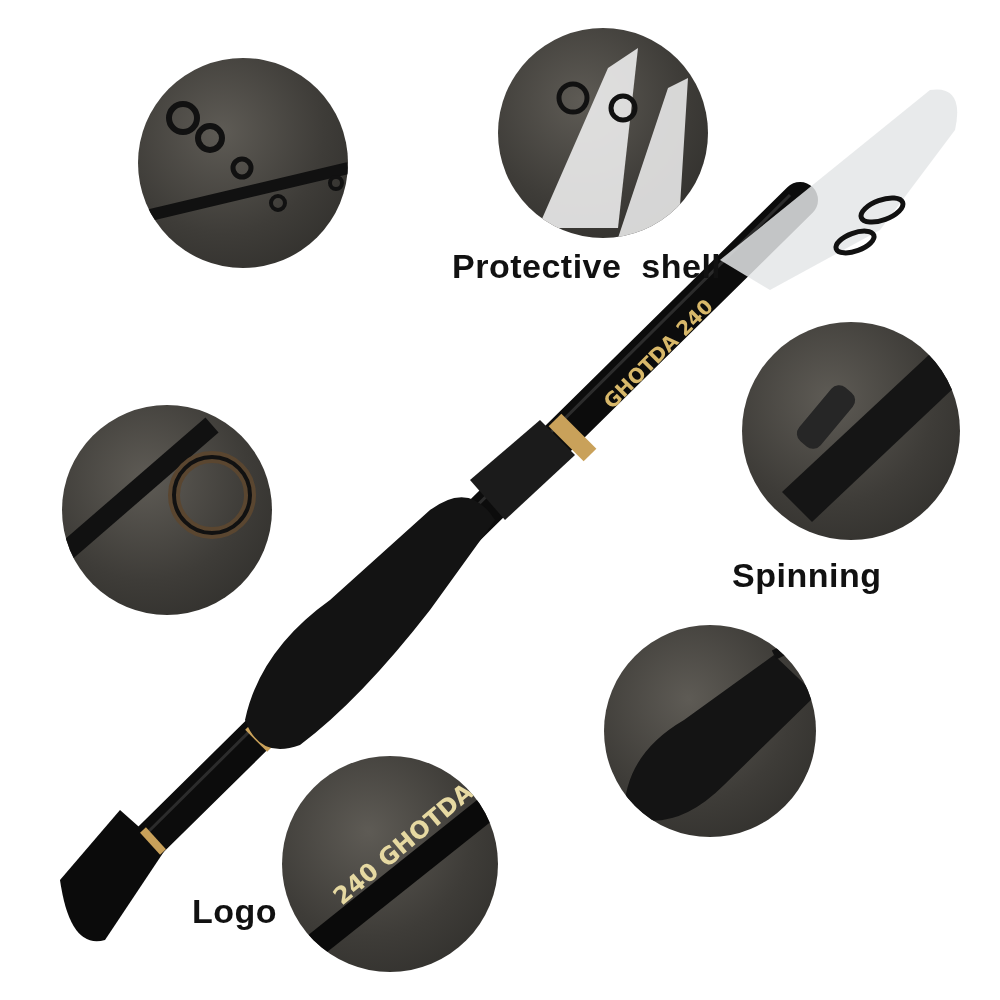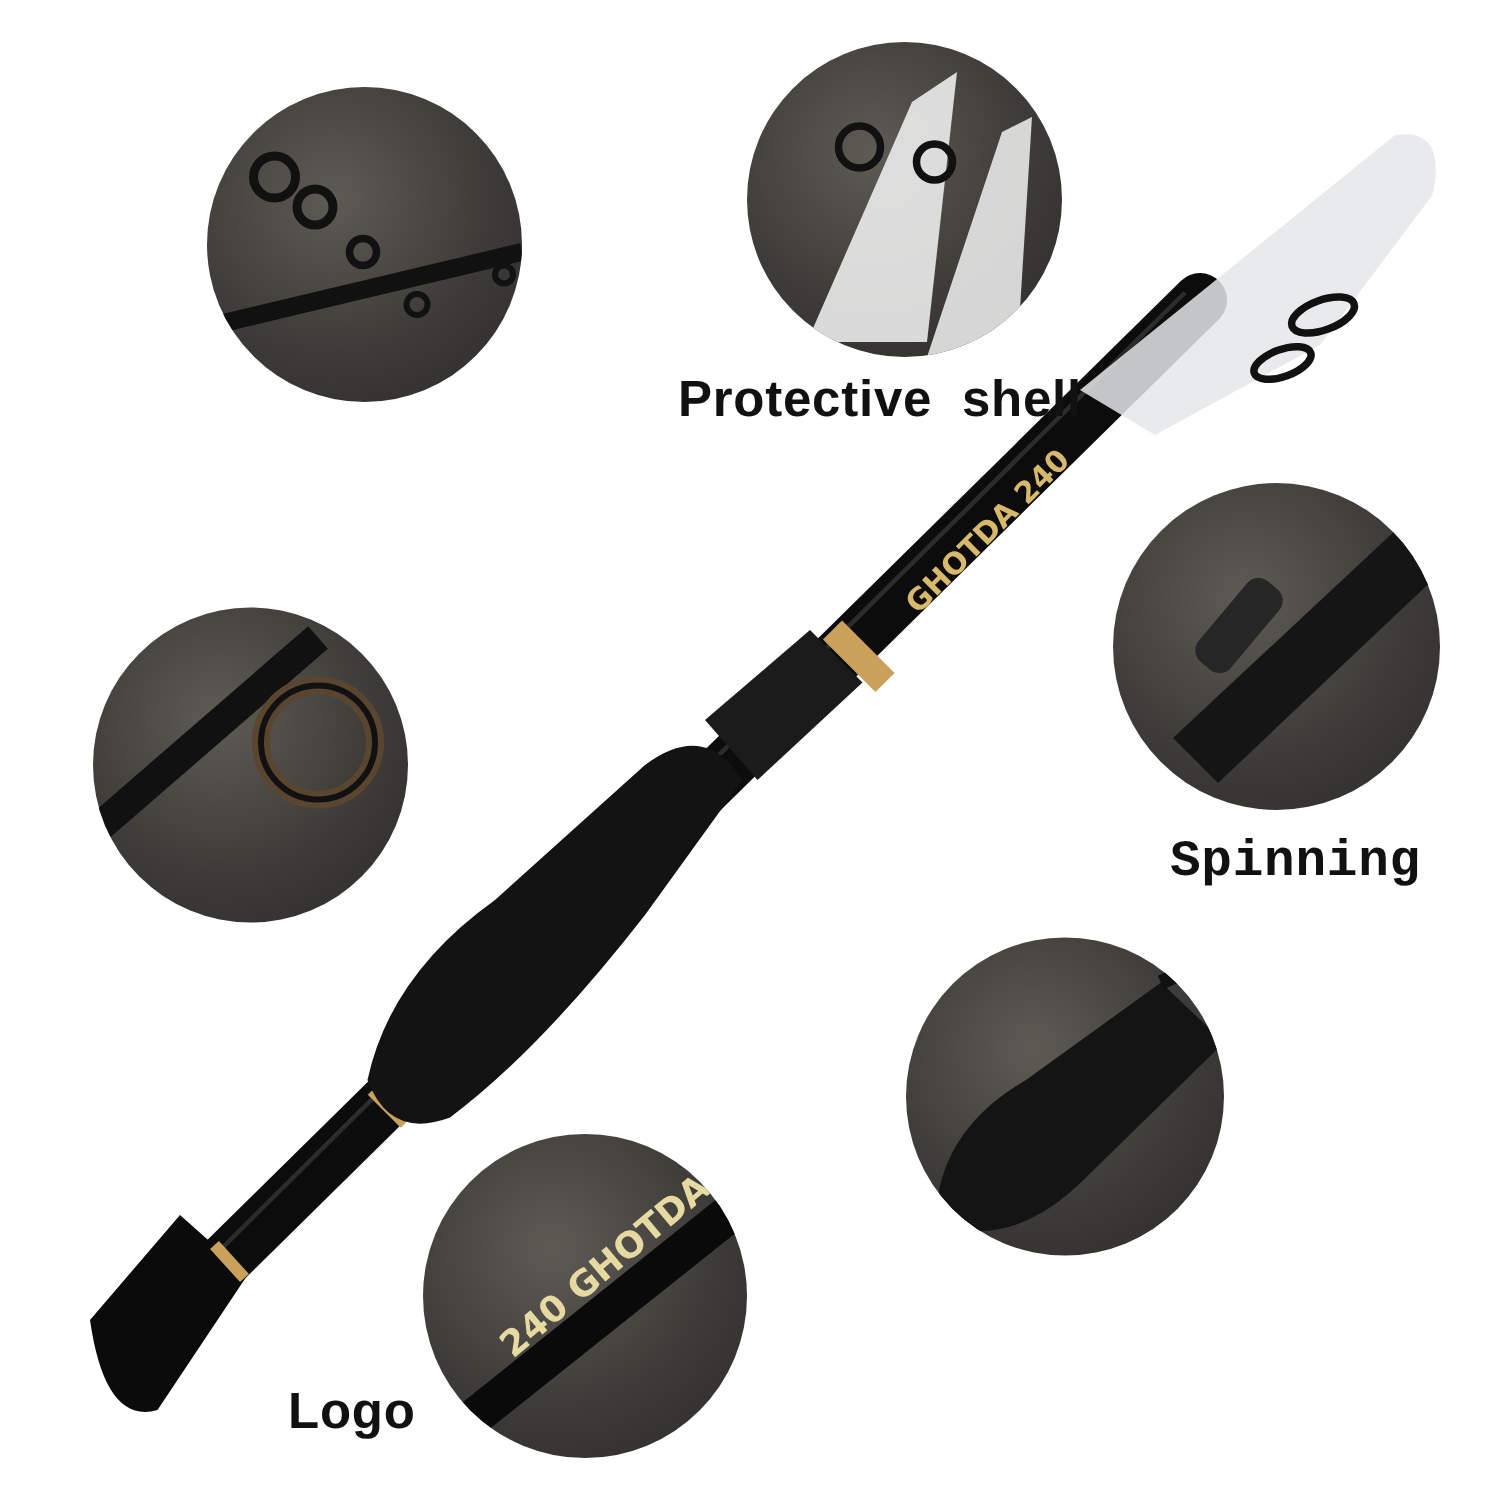--- a/index.html
+++ b/index.html
@@ -68,21 +68,21 @@
     </svg>
   </div>
   <div class="label" style="left:414px;top:247px;margin-left:38px;">Protective  shell</div>
 
   <div class="circle" style="left:742px;top:322px;width:218px;height:218px;">
     <svg width="218" height="218">
       <path d="M40 170 L190 30 L218 60 L70 200 Z" fill="#151515"></path>
       <rect x="70" y="60" width="28" height="70" rx="10" transform="rotate(40 84 95)" fill="#262626"></rect>
     </svg>
   </div>
-  <div class="label" style="left:780px;top:556px;font-family:Liberation Mono, monospace;">Spinning</div>
+  <div class="label" style="left:732px;top:556px;">Spinning</div>
 
   <div class="circle" style="left:62px;top:405px;width:210px;height:210px;">
     <svg width="210" height="210">
       <line x1="0" y1="150" x2="150" y2="20" stroke="#111" stroke-width="20"></line>
       <circle cx="150" cy="90" r="38" fill="none" stroke="#5a4630" stroke-width="12"></circle>
       <circle cx="150" cy="90" r="38" fill="none" stroke="#111" stroke-width="4"></circle>
     </svg>
   </div>
 
   <div class="circle" style="left:604px;top:625px;width:212px;height:212px;">
@@ -91,15 +91,15 @@
       <line x1="170" y1="30" x2="212" y2="10" stroke="#111" stroke-width="10"></line>
     </svg>
   </div>
 
   <div class="circle" style="left:282px;top:756px;width:216px;height:216px;">
     <svg width="216" height="216">
       <path d="M0 200 L200 40 L216 60 L20 216 Z" fill="#0a0a0a"></path>
       <text x="0" y="0" transform="translate(60,150) rotate(-40)" fill="#e6d9a2" font-family="DejaVu Sans, sans-serif" font-weight="bold" font-size="24">240  GHOTDA</text>
     </svg>
   </div>
-  <div class="label" style="left:192px;top:922px;">Logo</div>
+  <div class="label" style="left:192px;top:892px;">Logo</div>
 
 </div>
 
 </body></html>

